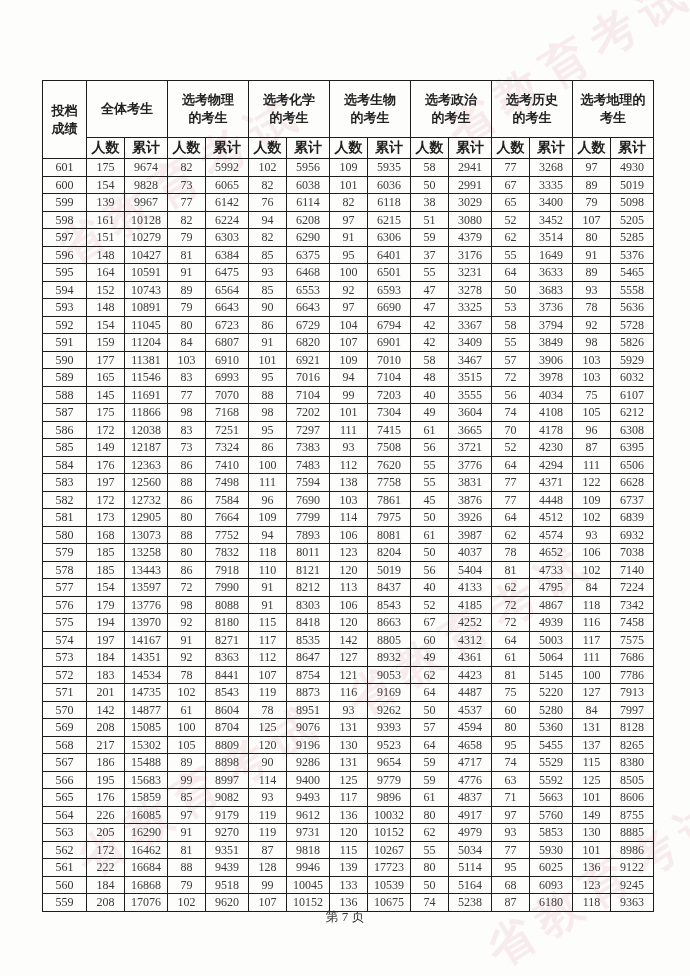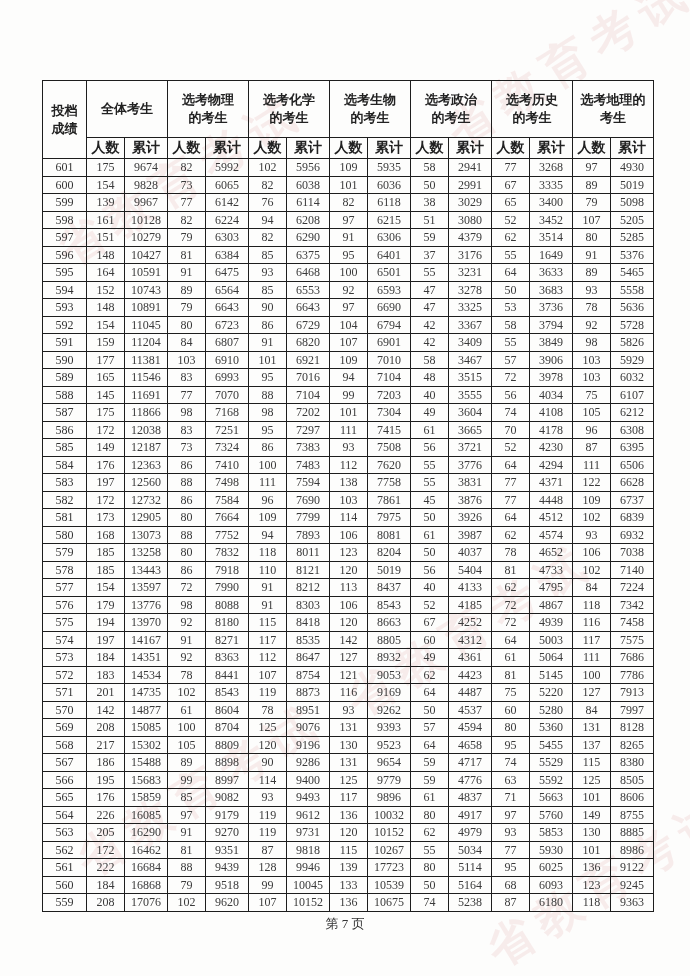--- a/index.html
+++ b/index.html
@@ -52,21 +52,20 @@
   }
   tbody td.score{color:#333;margin-top:26px;}
   .footer{
     position:absolute;
     left:0;right:0;
     top:908px;
     text-align:center;
     font-size:13px;
     color:#333;
     z-index:2;
-    margin-top:7px;
   }
   .watermark{
     position:absolute;
     font-size:46px;
     letter-spacing:10px;
     font-weight:bold;
     transform:rotate(-32deg);
     pointer-events:none;
     z-index:1;
     white-space:nowrap;

